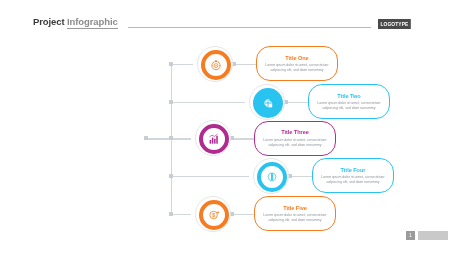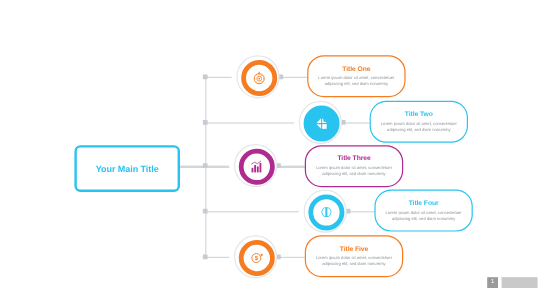--- a/index.html
+++ b/index.html
@@ -130,20 +130,28 @@
   .footer-bar{
     position:absolute;left:418px;top:231px;
     width:30px;height:9px;background:#c9c9c9;
   }
 </style>
 </head>
 <body>
 
 <div id="slide">
 
+  <div class="header">
+    <div class="hdr-title">
+      <span class="w1">Project</span>
+      <span class="w2">Infographic</span>
+    </div>
+    <div class="hdr-rule"></div>
+    <div class="logotype">LOGOTYPE</div>
+  </div>
 
   <div>
     <div class="spine"></div>
     <div class="trunk"></div>
     <div class="node-dot" style="left:144px;top:136.3px;"></div>
 
     <div class="branch" style="left:171px;top:63.5px;width:22px;"></div>
     <div class="node-dot" style="left:169px;top:61.5px;"></div>
 
     <div class="branch" style="left:171px;top:101.5px;width:74px;"></div>
@@ -163,23 +171,20 @@
     <div class="lead" style="left:285px;top:101.5px;width:23px;"></div>
     <div class="node-dot" style="left:284px;top:99.5px;"></div>
     <div class="lead" style="left:231px;top:138.3px;width:23px;"></div>
     <div class="node-dot" style="left:230px;top:136.3px;"></div>
     <div class="lead" style="left:289px;top:175.5px;width:23px;"></div>
     <div class="node-dot" style="left:288px;top:173.5px;"></div>
     <div class="lead" style="left:231px;top:213.5px;width:23px;"></div>
     <div class="node-dot" style="left:230px;top:211.5px;"></div>
   </div>
 
-  <div class="main-box">
-    <span class="main-box-label">Your Main Title</span>
-  </div>
 
   <div class="step">
     <div class="ring-outer" style="left:197px;top:45.5px;">
       <div class="ring thick" style="border-color:#f57c20;">
         <svg class="icon-svg" width="14" height="14" viewBox="0 0 24 24">
           <circle cx="12" cy="13" r="7.2" fill="none" stroke="#f57c20" stroke-width="1.3"></circle>
           <circle cx="12" cy="13" r="3.4" fill="none" stroke="#f57c20" stroke-width="1.2"></circle>
           <circle cx="12" cy="13" r="1.2" fill="#f57c20"></circle>
           <path d="M12 2.3 L10.6 5.6 L13.4 5.6 Z" fill="#f57c20"></path>
           <g stroke="#f57c20" stroke-width="1.1">

